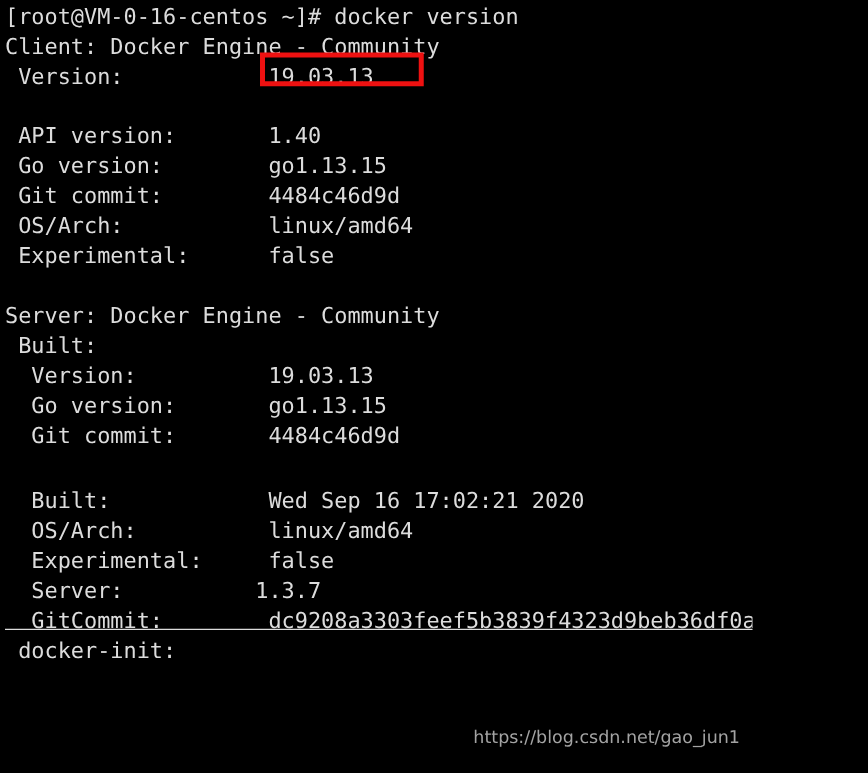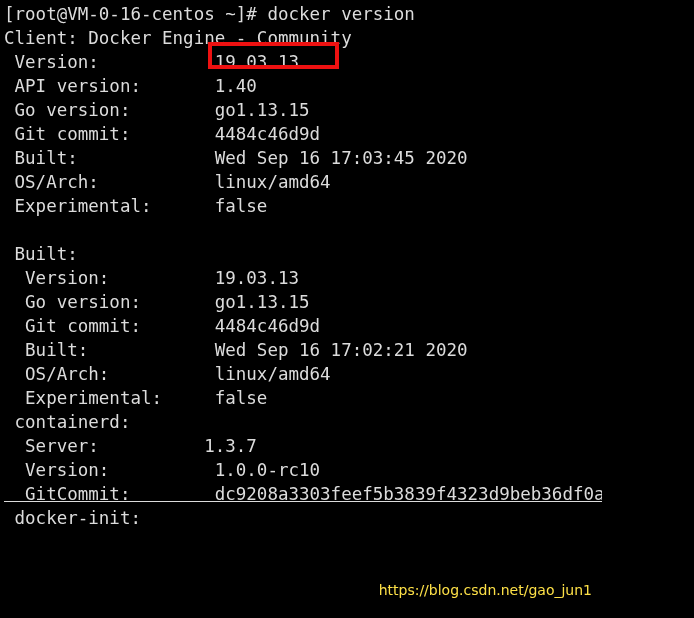--- a/index.html
+++ b/index.html
@@ -49,53 +49,51 @@
     height: 27px;
     border: 4px solid #ee1111;
     box-sizing: border-box;
     pointer-events: none;
     background: transparent;
   }
   .watermark {
     position: absolute;
     right: 10px;
     bottom: 20px;
-    color: #fde047;
+    color: #a3a3a3;
     font-size: 14px;
     font-family: "DejaVu Sans", "Liberation Sans", sans-serif;
     white-space: pre;
     letter-spacing: 0px;
   }
 </style>
 </head>
 <body>
 
 <div id="terminal" style="background: rgb(0, 0, 0);">
 
   <div class="term-body">
     <span class="line" style="color: rgb(220, 220, 220);">[root@VM-0-16-centos ~]# docker version</span>
     <span class="line" style="color: rgb(220, 220, 220);">Client: Docker Engine - Community</span>
     <span class="line" style="color: rgb(220, 220, 220);"> Version:           19.03.13</span>
-    <span class="line" style="color: rgb(220, 220, 220);"> API version:       1.40</span>
+    <span class="line" style="color: rgb(220, 220, 220); margin-top: 23px;"> API version:       1.40</span>
     <span class="line" style="color: rgb(220, 220, 220);"> Go version:        go1.13.15</span>
     <span class="line" style="color: rgb(220, 220, 220);"> Git commit:        4484c46d9d</span>
-    <span class="line" style="color: rgb(220, 220, 220);"> Built:             Wed Sep 16 17:03:45 2020</span>
     <span class="line" style="color: rgb(220, 220, 220);"> OS/Arch:           linux/amd64</span>
     <span class="line" style="color: rgb(220, 220, 220);"> Experimental:      false</span>
     <span class="line blank"></span>
+    <span class="line" style="color: rgb(220, 220, 220);">Server: Docker Engine - Community</span>
     <span class="line" style="color: rgb(220, 220, 220);"> Built:</span>
     <span class="line" style="color: rgb(220, 220, 220);">  Version:          19.03.13</span>
     <span class="line" style="color: rgb(220, 220, 220);">  Go version:       go1.13.15</span>
     <span class="line" style="color: rgb(220, 220, 220);">  Git commit:       4484c46d9d</span>
-    <span class="line" style="color: rgb(220, 220, 220);">  Built:            Wed Sep 16 17:02:21 2020</span>
+    <span class="line" style="color: rgb(220, 220, 220); margin-top: 28px;">  Built:            Wed Sep 16 17:02:21 2020</span>
     <span class="line" style="color: rgb(220, 220, 220);">  OS/Arch:          linux/amd64</span>
     <span class="line" style="color: rgb(220, 220, 220);">  Experimental:     false</span>
-    <span class="line" style="color: rgb(220, 220, 220);"> containerd:</span>
     <span class="line" style="color: rgb(220, 220, 220);">  Server:          1.3.7</span>
-    <span class="line" style="color: rgb(220, 220, 220);">  Version:          1.0.0-rc10</span>
     <span class="line" style="color: rgb(220, 220, 220); text-decoration: underline;">  GitCommit:        dc9208a3303feef5b3839f4323d9beb36df0a9dd</span>
     <span class="line" style="color: rgb(220, 220, 220);"> docker-init:</span>
 
   </div>
 
   <div class="highlight-box" style="border-color: rgb(238, 17, 17);"></div>
 
   <div class="watermark">https://blog.csdn.net/gao_jun1</div>
 
 </div>

